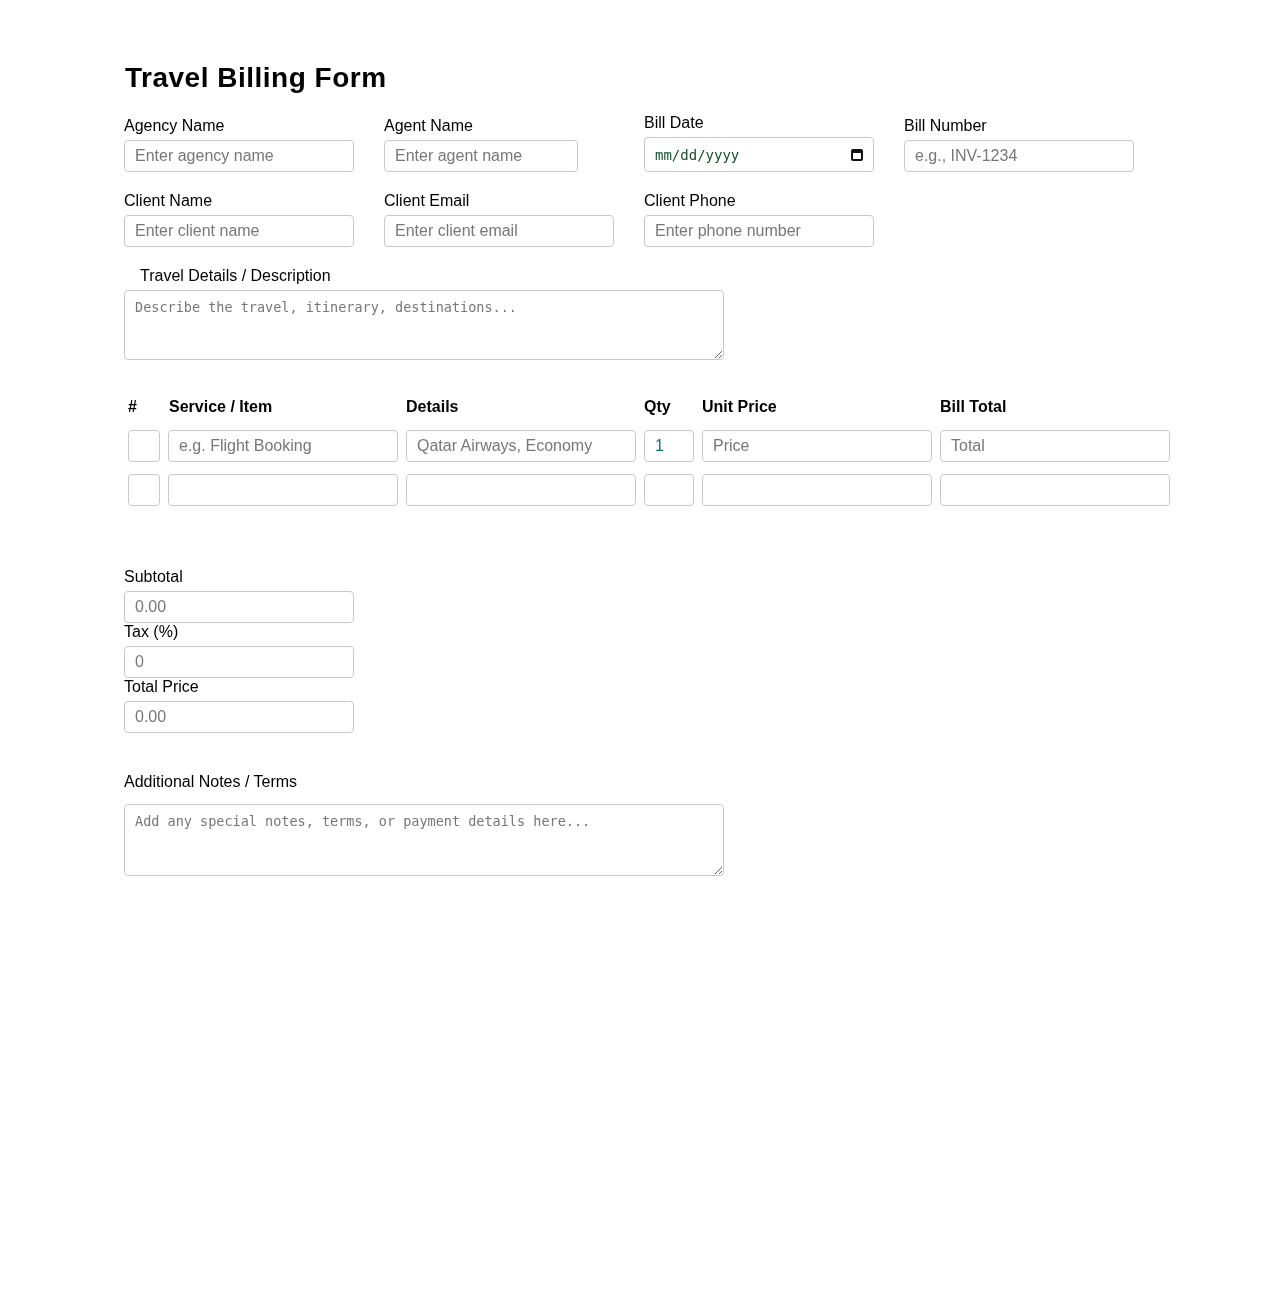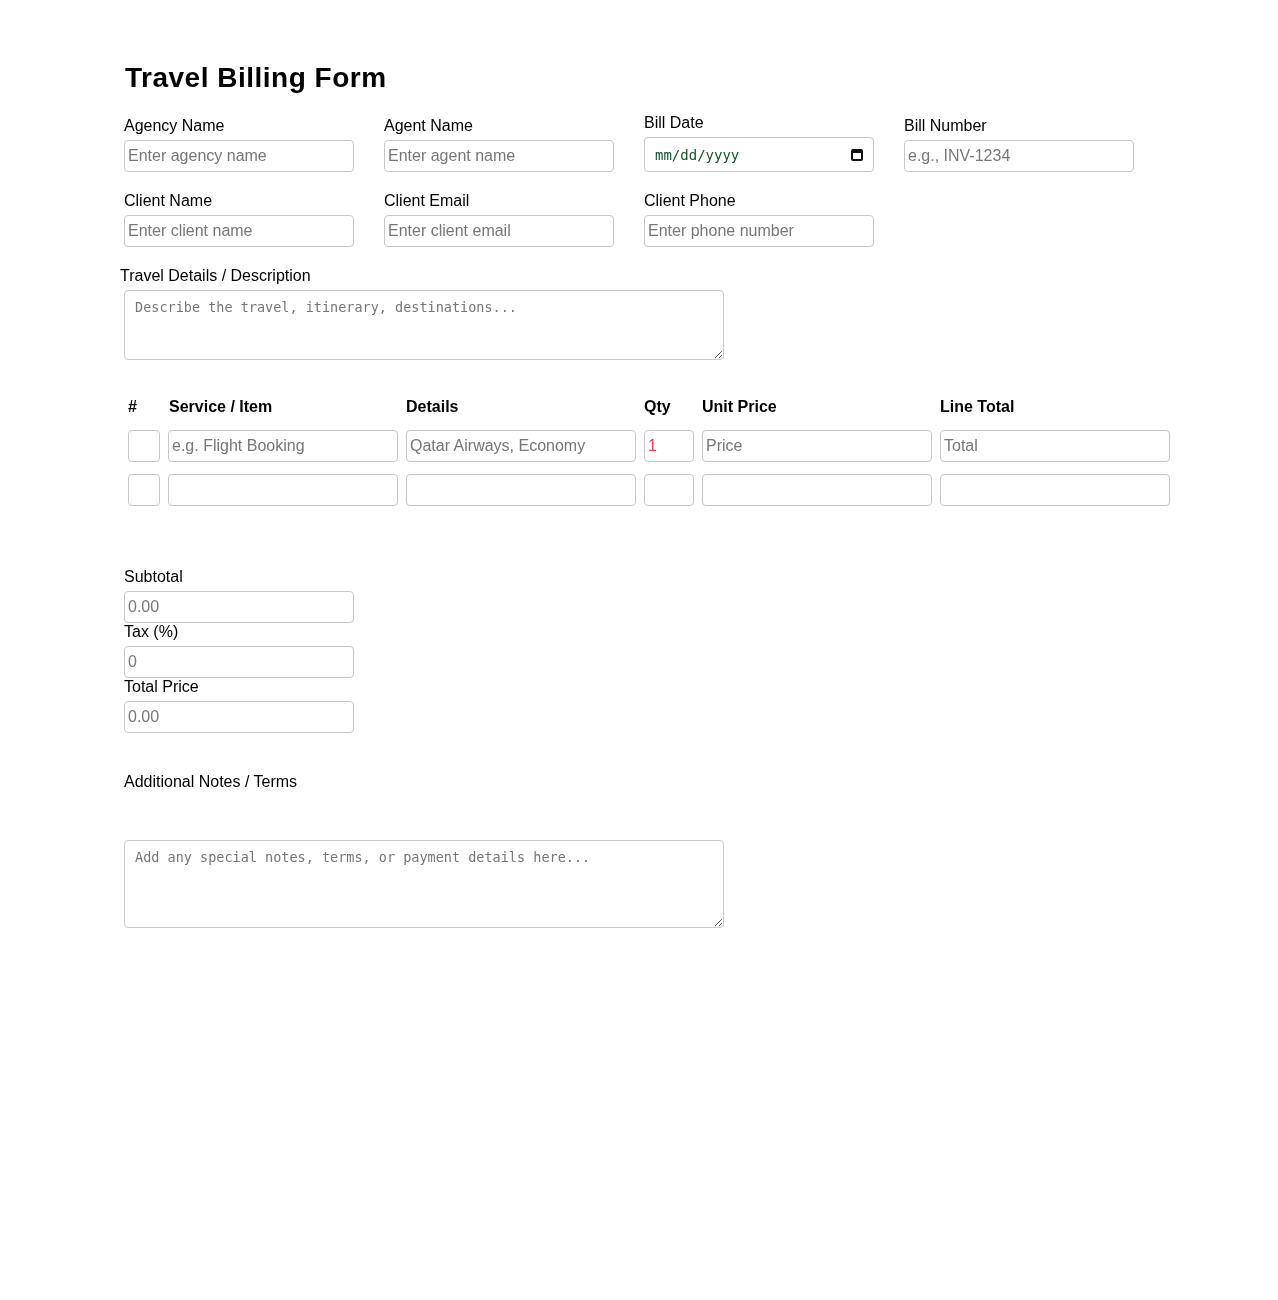--- a/index.html
+++ b/index.html
@@ -13,21 +13,21 @@
       font-size: 28px; font-weight: bold; letter-spacing: 0.5px;
       font-family: "Liberation Sans", sans-serif;
     }
     .label {
       position: absolute; font-size: 16px; line-height: 20px; white-space: nowrap;
     }
     .inp {
       position: absolute; box-sizing: border-box; height: 32px;
       border: 1px solid #c8c8c8; border-radius: 4px; background: #fff;
       font-family: "Liberation Sans", sans-serif; font-size: 16px;
-      padding: 0 3px; color: #ef4444; outline: none;
+      padding: 0 10px; color: #0f766e; outline: none;
     }
     .inp::placeholder { color: #777; }
     .ta {
       position: absolute; box-sizing: border-box;
       border: 1px solid #c8c8c8; border-radius: 4px; background: #fff;
       font-family: "DejaVu Sans Mono", "Liberation Mono", monospace; font-size: 13.5px;
       padding: 8px 10px; color: #a16207; resize: vertical; outline: none;
     }
     .ta::placeholder { color: #777; }
     .date-field {
@@ -49,49 +49,49 @@
   </style>
 </head>
 <body>
 
 <h1 class="title">Travel Billing Form</h1>
 
 <label class="label" style="left:124px;top:116px;">Agency Name</label>
 <input class="inp" style="left: 124px; top: 140px; width: 230px;" type="text" placeholder="Enter agency name">
 
 <label class="label" style="left:384px;top:116px;">Agent Name</label>
-<input class="inp" style="left: 384px; top: 140px; width: 230px;" type="text" placeholder="Enter agent name">
+<input class="inp" style="left: 384px; top: 140px; width: 194px;" type="text" placeholder="Enter agent name">
 
 <label class="label" style="left:644px;top:113px;">Bill Date</label>
 <div class="date-field" style="left:644px;top:137px;width:230px;">
   <span class="date-text">mm/dd/yyyy</span>
   <span class="cal-icon"></span>
 </div>
 
 <label class="label" style="left:904px;top:116px;">Bill Number</label>
 <input class="inp" style="left: 904px; top: 140px; width: 230px;" type="text" placeholder="e.g., INV-1234">
 
 <label class="label" style="left:124px;top:191px;">Client Name</label>
 <input class="inp" style="left: 124px; top: 215px; width: 230px;" type="text" placeholder="Enter client name">
 
 <label class="label" style="left:384px;top:191px;">Client Email</label>
 <input class="inp" style="left: 384px; top: 215px; width: 230px;" type="text" placeholder="Enter client email">
 
 <label class="label" style="left:644px;top:191px;">Client Phone</label>
 <input class="inp" style="left: 644px; top: 215px; width: 230px;" type="text" placeholder="Enter phone number">
 
-<label class="label" style="left:120px;top:266px;">Travel Details / Description</label>
+<label class="label" style="left:140px;top:266px;">Travel Details / Description</label>
 <textarea class="ta" style="left: 124px; top: 290px; width: 600px; height: 70px;" placeholder="Describe the travel, itinerary, destinations..."></textarea>
 
 <div class="th" style="left:128px;">#</div>
 <div class="th" style="left:169px;">Service / Item</div>
 <div class="th" style="left:406px;">Details</div>
 <div class="th" style="left:644px;">Qty</div>
 <div class="th" style="left:702px;">Unit Price</div>
-<div class="th" style="left:940px;">Line Total</div>
+<div class="th" style="left:940px;">Bill Total</div>
 
 <input class="inp" style="left: 128px; top: 430px; width: 32px;" type="text" value="">
 <input class="inp" style="left: 168px; top: 430px; width: 230px;" type="text" placeholder="e.g. Flight Booking">
 <input class="inp" style="left: 406px; top: 430px; width: 230px;" type="text" placeholder="Qatar Airways, Economy">
 <input class="inp" style="left: 644px; top: 430px; width: 50px;" type="text" value="1">
 <input class="inp" style="left: 702px; top: 430px; width: 230px;" type="text" placeholder="Price">
 <input class="inp" style="left: 940px; top: 430px; width: 230px;" type="text" placeholder="Total">
 
 <input class="inp" style="left: 128px; top: 474px; width: 32px;" type="text" value="">
 <input class="inp" style="left: 168px; top: 474px; width: 230px;" type="text" placeholder="">
@@ -103,13 +103,13 @@
 <label class="label" style="left:124px;top:567px;">Subtotal</label>
 <input class="inp" style="left: 124px; top: 591px; width: 230px;" type="text" placeholder="0.00">
 
 <label class="label" style="left:124px;top:622px;">Tax (%)</label>
 <input class="inp" style="left: 124px; top: 646px; width: 230px;" type="text" placeholder="0">
 
 <label class="label" style="left:124px;top:677px;">Total Price</label>
 <input class="inp" style="left: 124px; top: 701px; width: 230px;" type="text" placeholder="0.00">
 
 <label class="label" style="left:124px;top:772px;">Additional Notes / Terms</label>
-<textarea class="ta" style="left: 124px; top: 840px; width: 600px; height: 88px;" placeholder="Add any special notes, terms, or payment details here..."></textarea>
+<textarea class="ta" style="left: 124px; top: 804px; width: 600px; height: 72px;" placeholder="Add any special notes, terms, or payment details here..."></textarea>
 
 </body></html>

